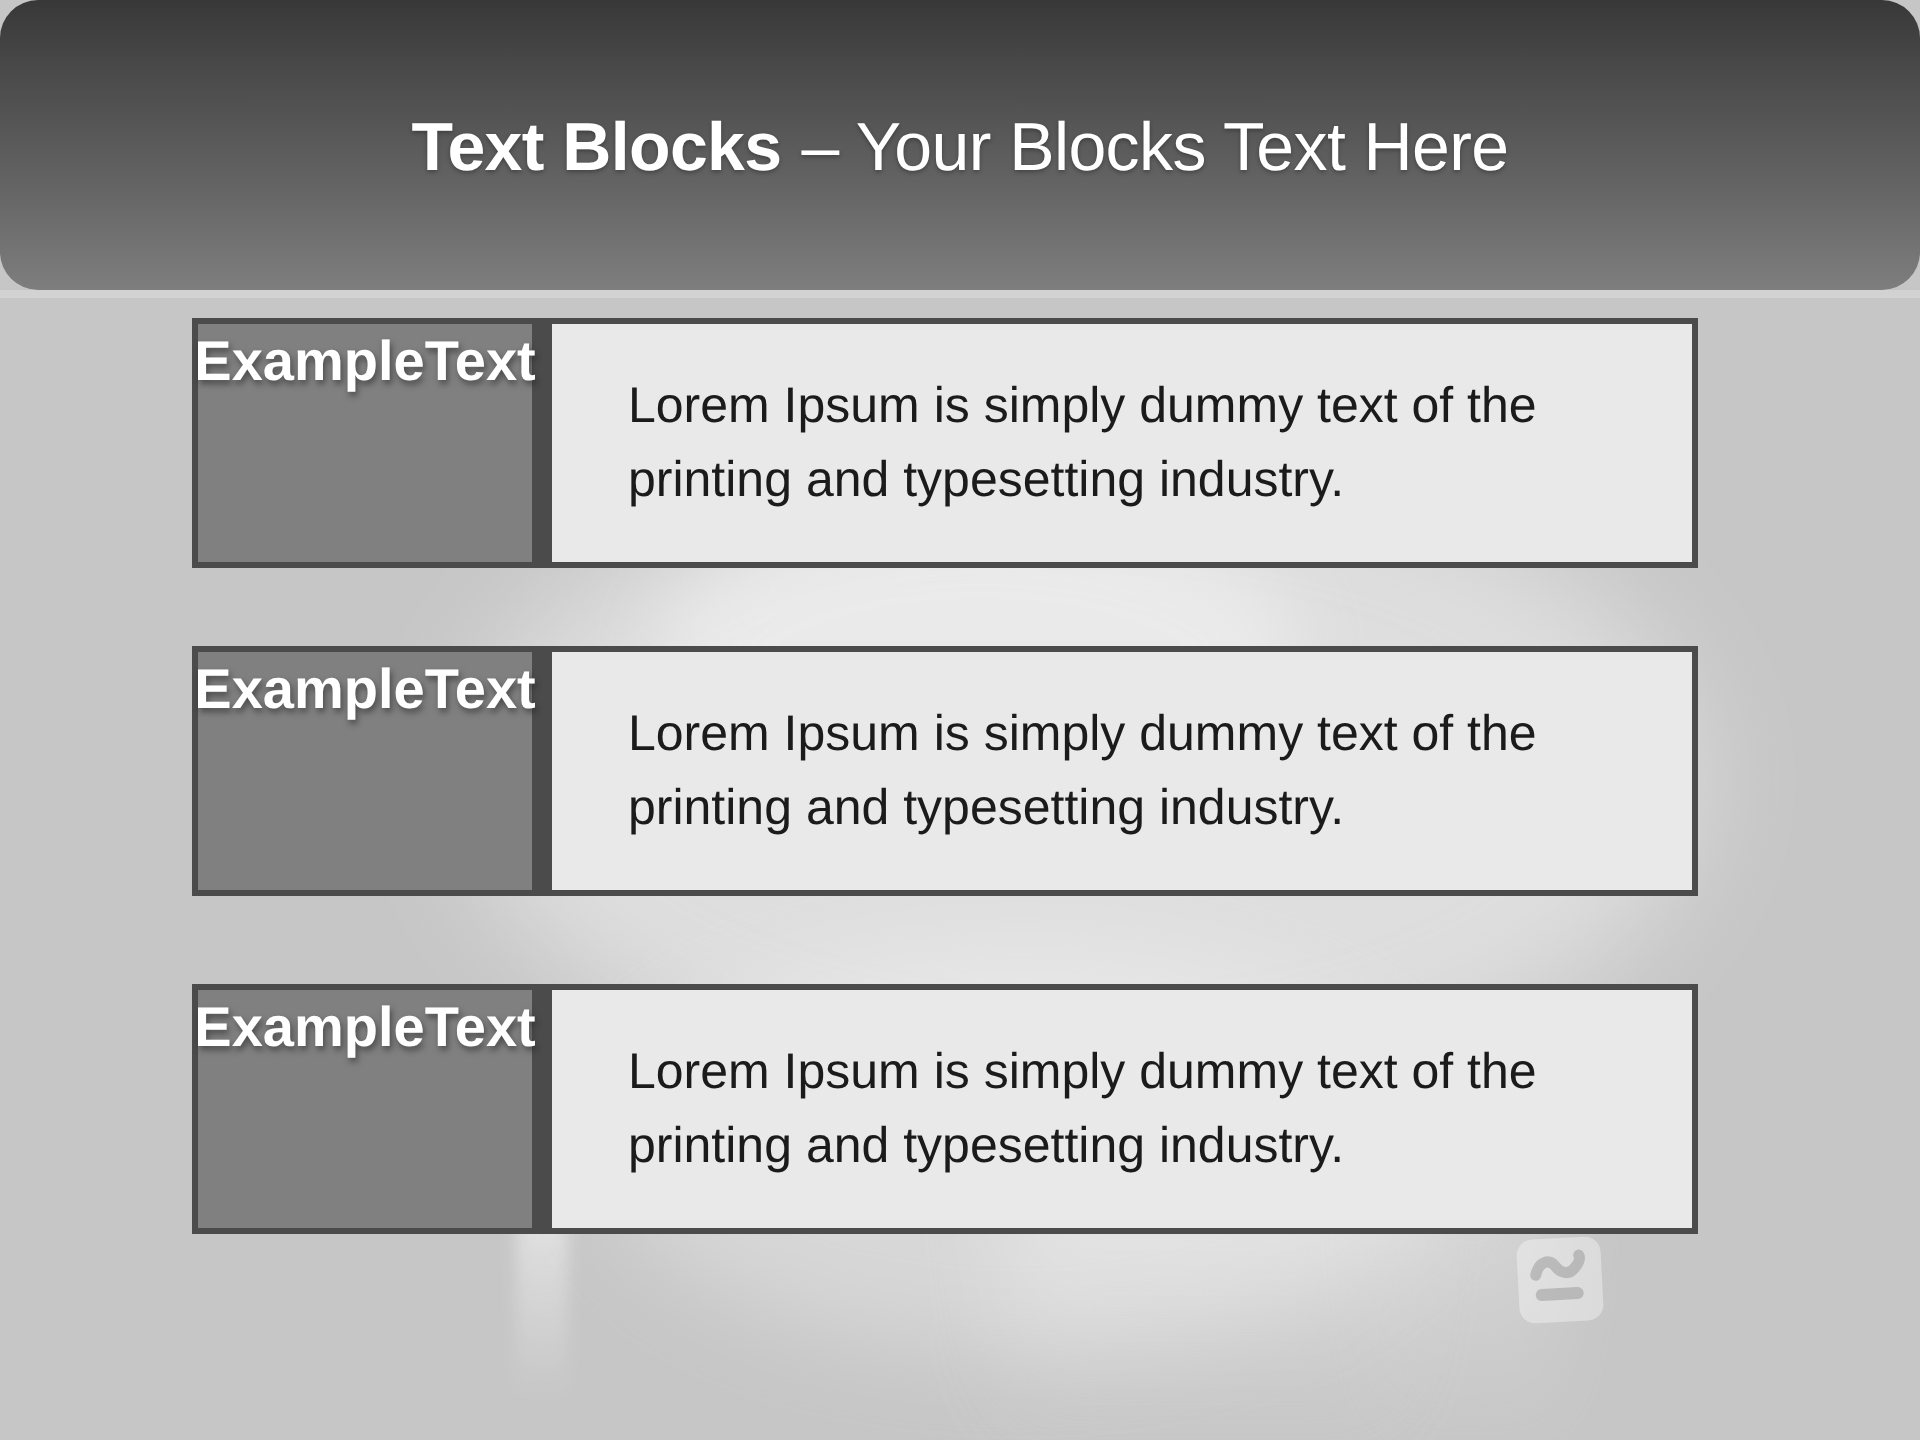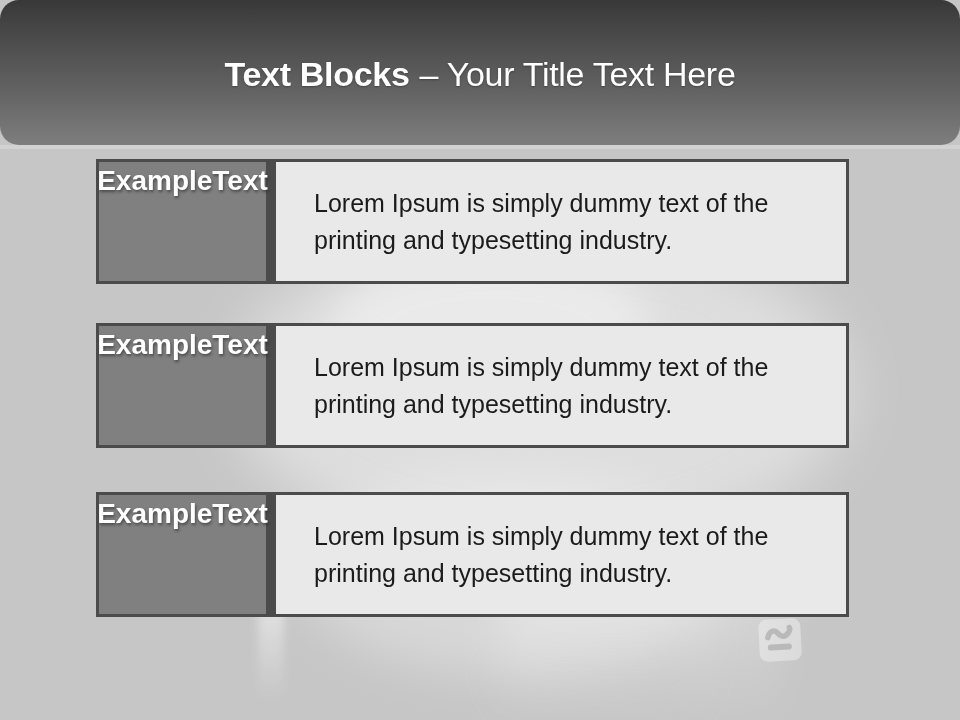--- a/index.html
+++ b/index.html
@@ -69,21 +69,21 @@
   }
 </style>
 </head>
 <body>
 
 <div class="slide">
 
   <div class="header">
     <div class="title">
       <span class="title-bold">Text Blocks</span>
-      <span class="title-rest">– Your Title Text Here</span>
+      <span class="title-rest">– Your Blocks Text Here</span>
     </div>
   </div>
   <div class="header-divider"></div>
 
   <div class="bg-art">
     <div class="glow glow-center"></div>
     <div class="glow glow-upper"></div>
     <div class="glow glow-lower"></div>
     <div class="streak streak-bright"></div>
     <div class="streak streak-soft"></div>

